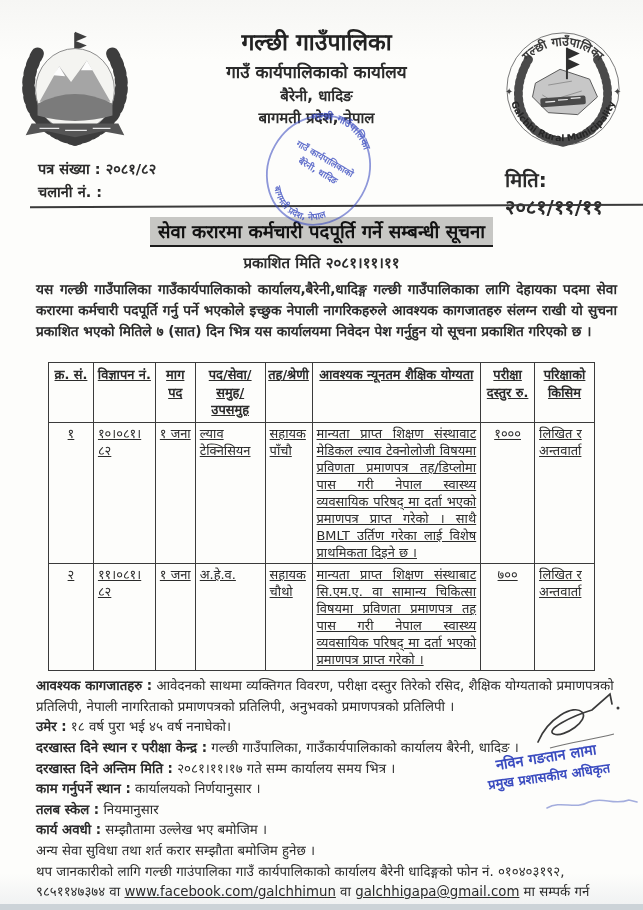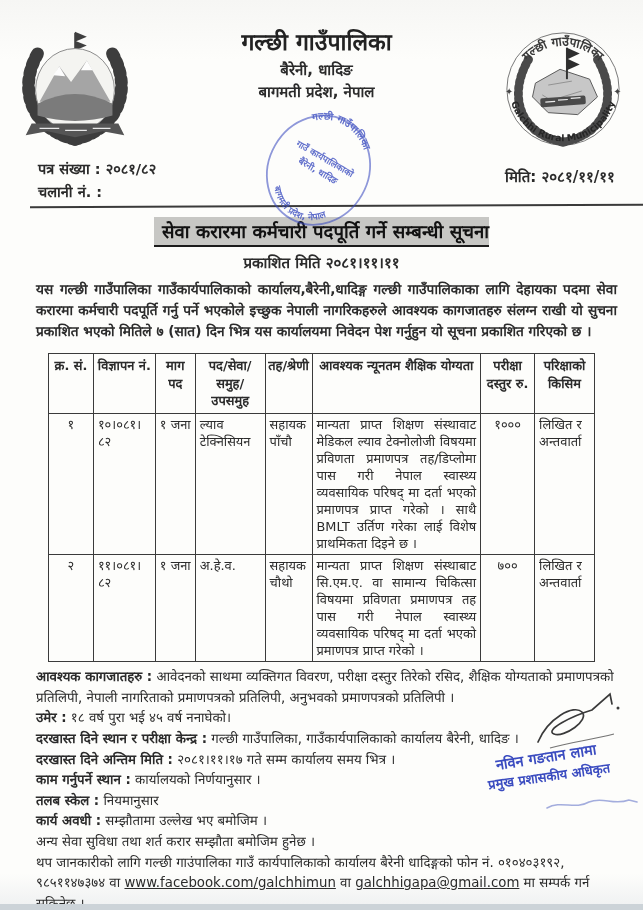--- a/index.html
+++ b/index.html
@@ -15,31 +15,31 @@
   .office-name{font-size:17px;font-weight:bold;margin-top:5px;}
   .addr-line{font-size:15px;font-weight:bold;margin-top:4px;}
   .prov-line{font-size:15px;font-weight:bold;margin-top:3px;}
   
   .round-stamp{position:absolute;left:262px;top:108px;width:112px;height:126px;
                transform:rotate(30deg);opacity:.88;pointer-events:none;z-index:5;}
   
   .meta{position:relative;height:46px;margin-top:4px;}
   .letter-no{position:absolute;left:38px;top:0;font-size:14.5px;font-weight:bold;}
   .chalani{position:absolute;left:38px;top:23px;font-size:14.5px;font-weight:bold;}
-  .miti{position:absolute;left:505px;top:8px;font-size:15px;font-weight:bold;}
+  .miti{position:absolute;left:505px;top:8px;font-size:20px;font-weight:bold;}
   .divider{margin:1px 0 0 30px;border-top:2.2px solid #3a3a3a;transform:rotate(-0.25deg);}
   
   .title-wrap{text-align:center;margin-top:10px;}
   .notice-title{display:inline-block;background:#c7c7c4;color:#111;font-size:18.5px;font-weight:bold;
-                padding:1px 0 2px 8px;border-bottom:2.4px solid #1c1c1c;}
+                padding:1px 8px 2px 8px;border-bottom:2.4px solid #1c1c1c;}
   .published{text-align:center;font-size:15px;font-weight:bold;margin-top:5px;}
   
   .intro{margin:7px 26px 0 36px;font-size:13.7px;line-height:1.52;text-align:justify;font-weight:bold;}
   
-  table.vac{border-collapse:collapse;margin:12px 0 0 48px;width:547px;font-size:12.9px;}
+  table.vac{border-collapse:collapse;margin:21px 0 0 48px;width:547px;font-size:12.9px;text-decoration:underline;}
   table.vac th,table.vac td{border:1.6px solid #3b3b3b;vertical-align:top;padding:2px 4px;line-height:1.32;word-break:break-word;}
   table.vac th{font-weight:bold;text-align:center;line-height:1.35;padding:3px 2px;}
   td.c{text-align:center;}
   td.j{text-align:justify;}
   
   .details{margin:5px 24px 0 36px;font-size:13.3px;line-height:20.6px;}
   .detail .dl{font-weight:bold;}
   .doclink{color:#2b2b2b;text-decoration:underline;cursor:pointer;}
   
   .sig-scribble{position:absolute;left:530px;top:690px;width:100px;height:72px;}
@@ -69,20 +69,21 @@
         <path d="M54 40 L60 50 L48 49 Z" fill="#fdfdfd"></path>
         <path d="M82 34 L88 44 L76 44 Z" fill="#fdfdfd"></path>
         <path d="M32 78 Q 70 58 108 78 L108 90 Q 70 101 32 90 Z" fill="#7b7b7b"></path>
         <path d="M26 98 L114 98 L120 110 L98 106 L70 112 L42 106 L20 110 Z" fill="#555"></path>
         <path d="M34 103 h20 M60 105 h22 M88 103 h18" stroke="#e8e8e8" stroke-width="1.4"></path>
       </svg>
     </div>
 
     <div class="head-center">
       <div class="muni-name">गल्छी गाउँपालिका</div>
+      <div class="office-name">गाउँ कार्यपालिकाको कार्यालय</div>
       <div class="addr-line">बैरेनी, धादिङ</div>
       <div class="prov-line">बागमती प्रदेश, नेपाल</div>
     </div>
 
     <div class="logo-right">
       <svg width="150" height="128" viewBox="0 0 150 130">
         <defs>
           <path id="tArc" d="M25 70 A 50 50 0 1 1 125 70"></path>
           <path id="bArc" d="M20 62 A 55 55 0 0 0 130 62"></path>
         </defs>

